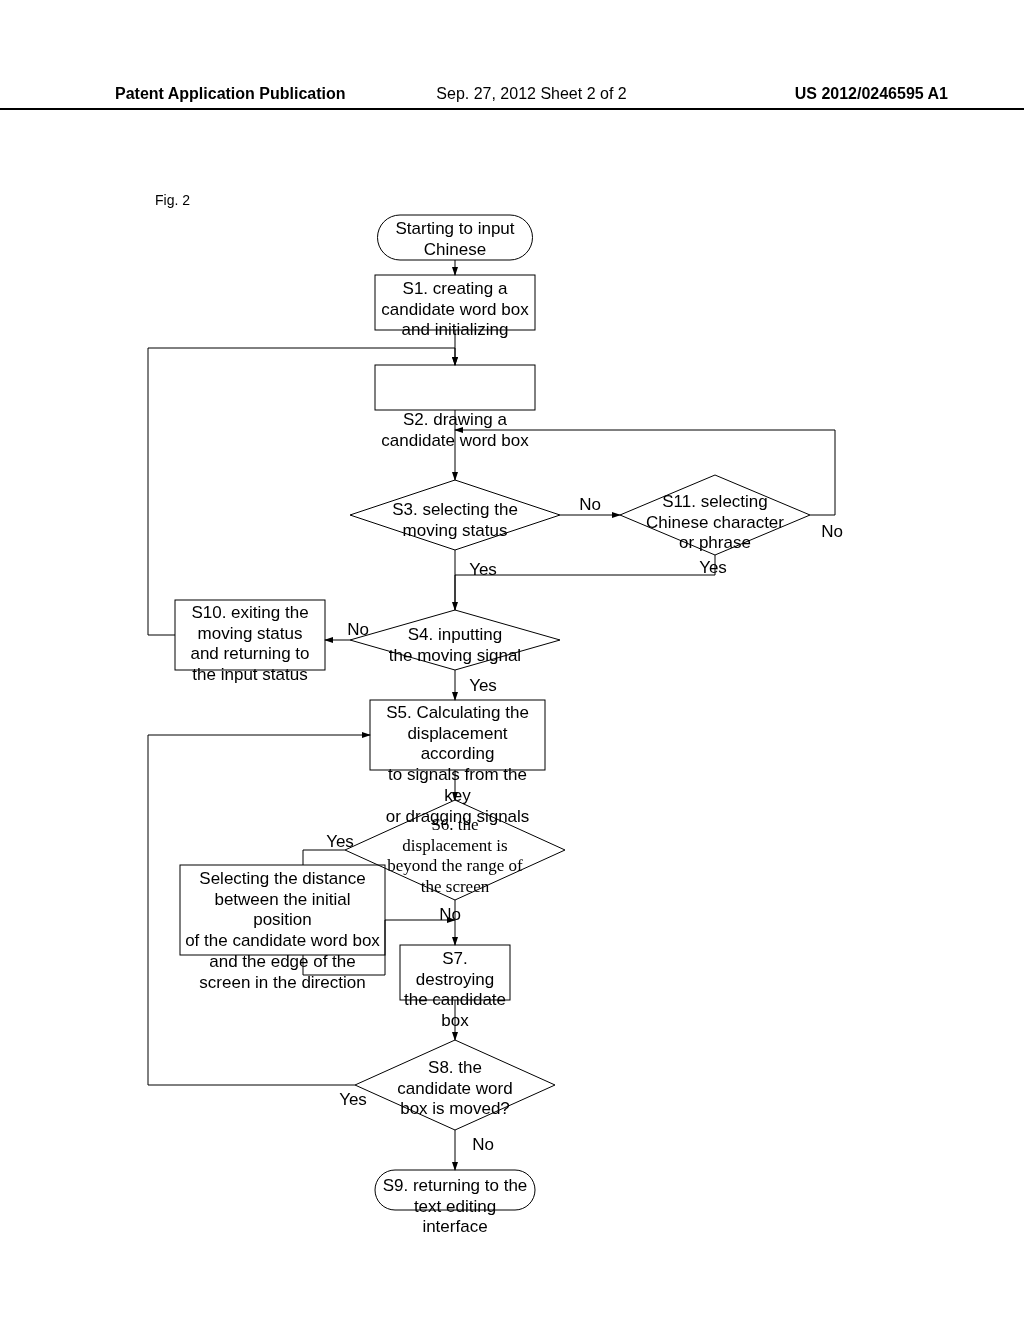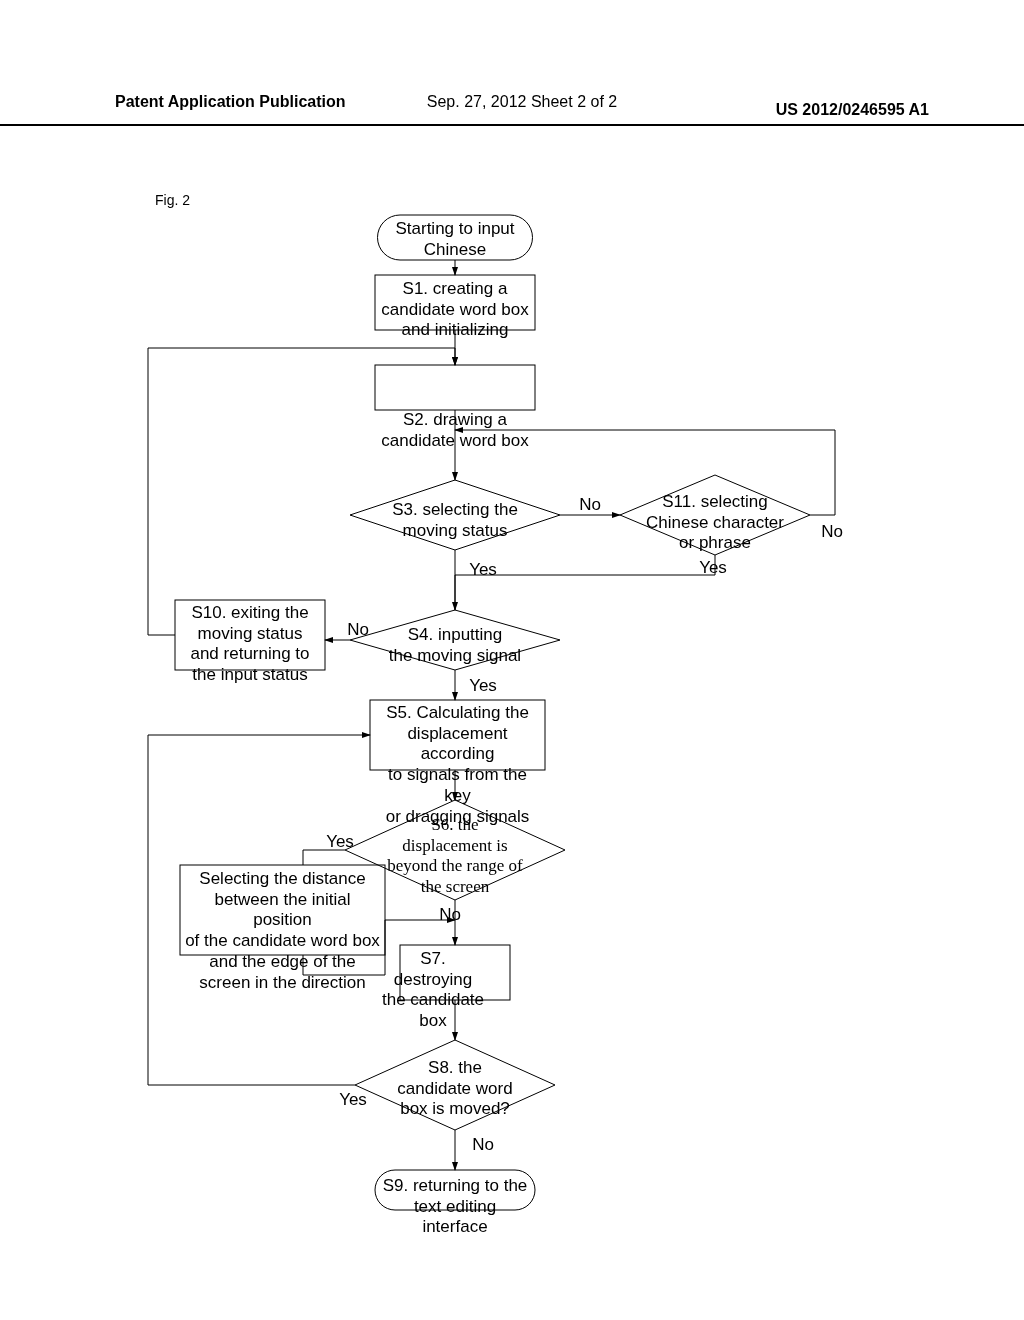--- a/index.html
+++ b/index.html
@@ -12,29 +12,29 @@
     width: 1024px;
     height: 1320px;
     position: relative;
   }
   .header {
     position: absolute;
     top: 85px;
     left: 0;
     width: 1024px;
     display: flex;
-    align-items: center;
-    padding: 0 95px 5px 115px;
+    align-items: flex-start;
+    padding: 0 76px 5px 115px;
     box-sizing: border-box;
     border-bottom: 2px solid #000;
     font-size: 16px;
   }
   .header .left { font-weight: bold; flex: 1; text-align: left; }
   .header .mid  { font-weight: normal; flex: 1; text-align: center; }
-  .header .right{ font-weight: bold; flex: 1; text-align: right; margin-top: 16px; }
+  .header .right{ font-weight: bold; flex: 1; text-align: right; }
   .figlabel {
     position: absolute;
     top: 192px;
     left: 155px;
     font-size: 14px;
   }
   svg.canvas {
     position: absolute;
     top: 0;
     left: 0;
@@ -121,21 +121,21 @@
 <div class="node" style="left:390px; top:219px; width:130px;">Starting to input<br>Chinese</div>
 <div class="node" style="left:378px; top:279px; width:154px;">S1. creating a<br>candidate word box<br>and initializing</div>
 <div class="node" style="left:378px; top:371px; width:154px;margin-top:39px;">S2. drawing a<br>candidate word box</div>
 <div class="node" style="left:375px; top:500px; width:160px;">S3. selecting the<br>moving status</div>
 <div class="node" style="left:635px; top:492px; width:160px;">S11. selecting<br>Chinese character<br>or phrase</div>
 <div class="node" style="left:375px; top:625px; width:160px;">S4. inputting<br>the moving signal</div>
 <div class="node" style="left:178px; top:603px; width:144px;">S10. exiting the<br>moving status<br>and returning to<br>the input status</div>
 <div class="node" style="left:373px; top:703px; width:169px;">S5. Calculating the<br>displacement according<br>to signals from the key<br>or dragging signals</div>
 <div class="node" style="left:368px; top:815px; width:174px;font-family:Liberation Serif, serif;">S6. the<br>displacement is<br>beyond the range of<br>the screen</div>
 <div class="node" style="left:183px; top:869px; width:199px;">Selecting the distance<br>between the initial position<br>of the candidate word box<br>and the edge of the<br>screen in the direction</div>
-<div class="node" style="left:381px; top:949px; width:104px;">S7. destroying<br>the candidate<br>box</div>
+<div class="node" style="left:403px; top:949px; width:104px;">S7. destroying<br>the candidate<br>box</div>
 <div class="node" style="left:378px; top:1058px; width:154px;">S8. the<br>candidate word<br>box is moved?</div>
 <div class="node" style="left:382px; top:1176px; width:146px;">S9. returning to the<br>text editing interface</div>
 
 <div class="node" style="left:463px; top:560px; width:40px;">Yes</div>
 <div class="node" style="left:570px; top:495px; width:40px;">No</div>
 
 <div class="node" style="left:693px; top:558px; width:40px;">Yes</div>
 <div class="node" style="left:812px; top:522px; width:40px;">No</div>
 
 <div class="node" style="left:463px; top:676px; width:40px;">Yes</div>

